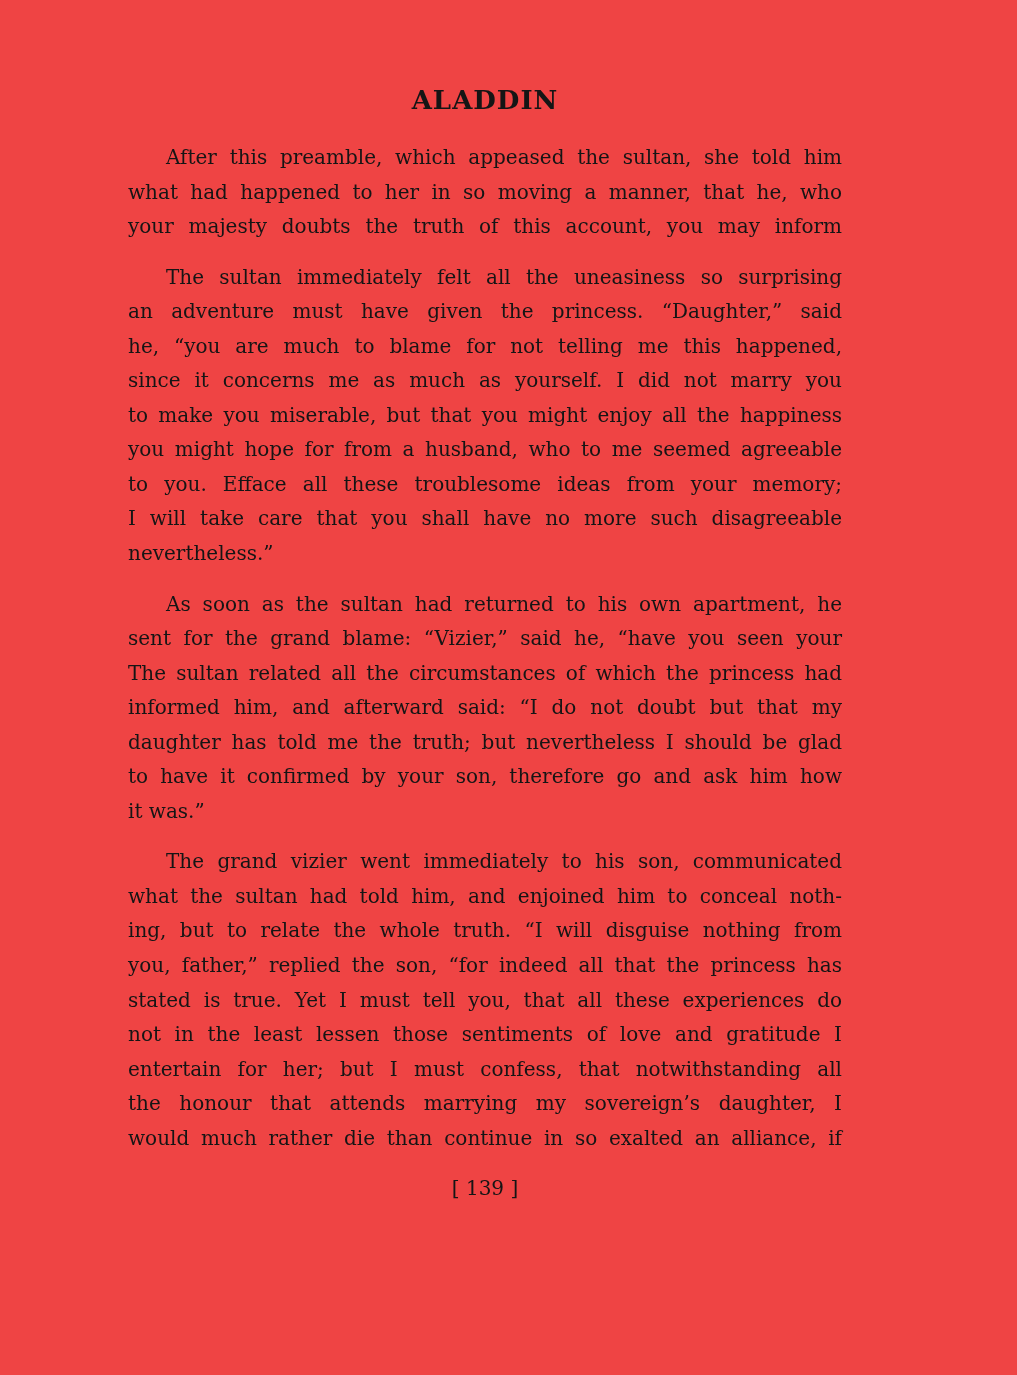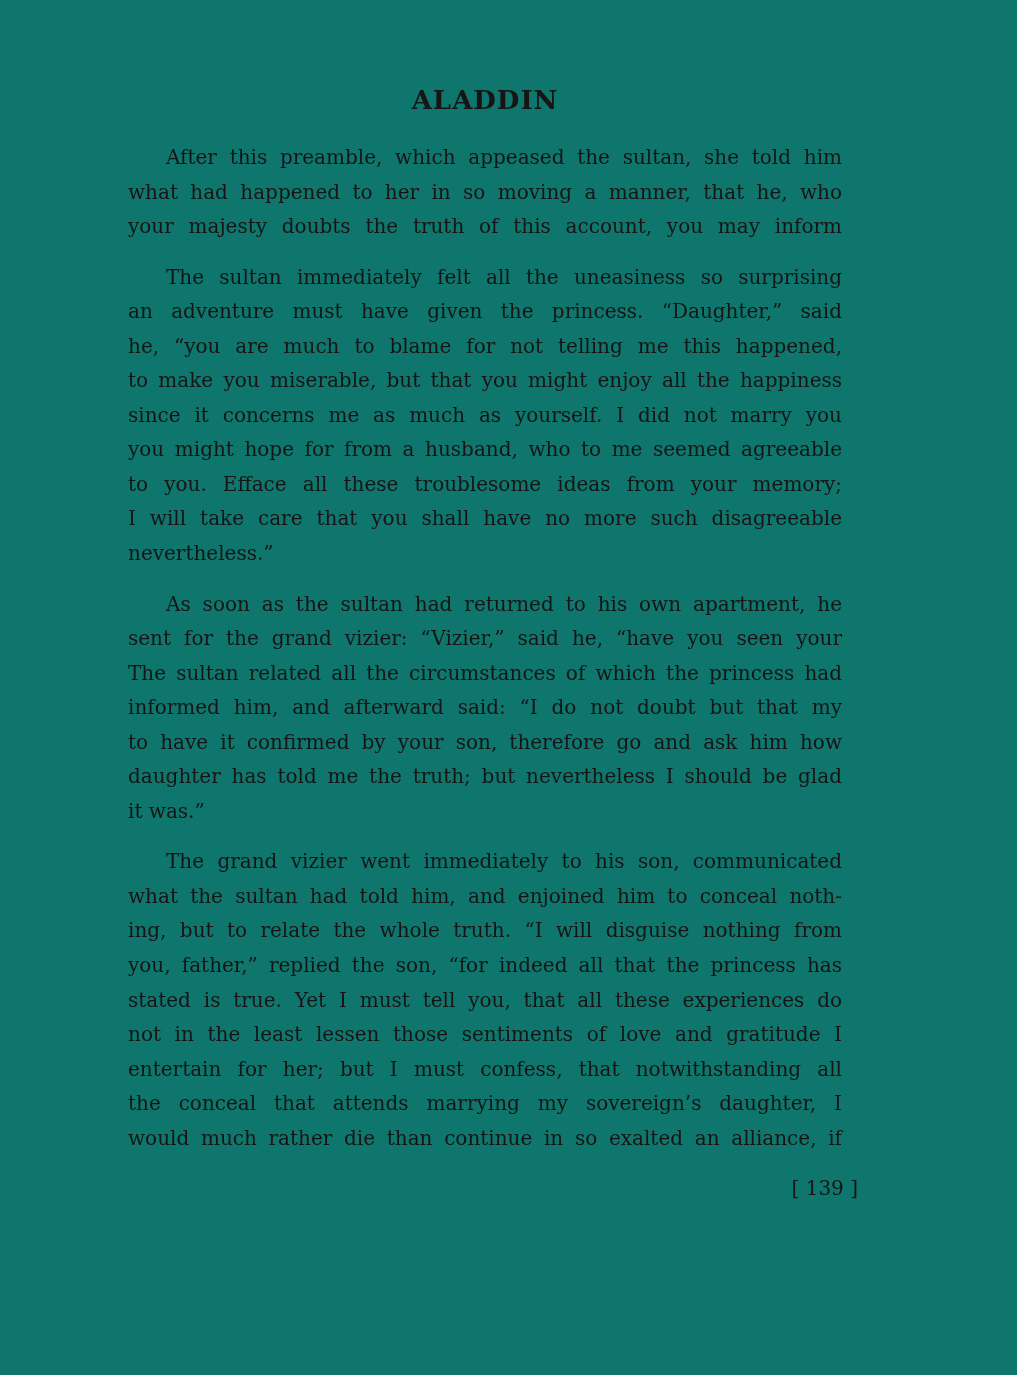--- a/index.html
+++ b/index.html
@@ -4,21 +4,21 @@
 <style>
   html, body {
     margin: 0;
     padding: 0;
     background: #ffffff;
   }
   .book-page {
     position: relative;
     width: 1017px;
     height: 1375px;
-    background: #0f766e;
+    background: #ef4444;
     overflow: hidden;
     font-family: "DejaVu Serif", "Liberation Serif", serif;
     color: #151515;
   }
   .page-content {
     position: absolute;
     left: 112px;
     top: 84px;
     width: 746px;
   }
@@ -44,21 +44,21 @@
     white-space: nowrap;
     overflow: visible;
   }
   .line.first {
     padding-left: 38px;
   }
   .line.lastline {
     text-align-last: left;
   }
   .page-number {
-    text-align: right;
+    text-align: center;
     font-size: 20px;
     height: 34.55px;
     line-height: 34.55px;
     margin-top: 2px;
   }
 </style>
 </head>
 <body>
 
 <div class="book-page">
@@ -67,43 +67,43 @@
     <div class="text-body">
         <div class="paragraph">
           <div class="line first">After this preamble, which appeased the sultan, she told him</div>
           <div class="line">what had happened to her in so moving a manner, that he, who</div>
           <div class="line">your majesty doubts the truth of this account, you may inform</div>
         </div>
         <div class="paragraph">
           <div class="line first">The sultan immediately felt all the uneasiness so surprising</div>
           <div class="line">an adventure must have given the princess.  “Daughter,” said</div>
           <div class="line">he, “you are much to blame for not telling me this happened,</div>
+          <div class="line">since it concerns me as much as yourself.  I did not marry you</div>
           <div class="line">to make you miserable, but that you might enjoy all the happiness</div>
-          <div class="line">since it concerns me as much as yourself.  I did not marry you</div>
           <div class="line">you might hope for from a husband, who to me seemed agreeable</div>
           <div class="line">to you.  Efface all these troublesome ideas from your memory;</div>
           <div class="line">I will take care that you shall have no more such disagreeable</div>
           <div class="line lastline">nevertheless.”</div>
         </div>
         <div class="paragraph">
           <div class="line first">As soon as the sultan had returned to his own apartment, he</div>
-          <div class="line">sent for the grand vizier:  “Vizier,” said he, “have you seen your</div>
+          <div class="line">sent for the grand blame:  “Vizier,” said he, “have you seen your</div>
           <div class="line">The sultan related all the circumstances of which the princess had</div>
           <div class="line">informed him, and afterward said: “I do not doubt but that my</div>
+          <div class="line">daughter has told me the truth;  but nevertheless I should be glad</div>
           <div class="line">to have it confirmed by your son, therefore go and ask him how</div>
-          <div class="line">daughter has told me the truth;  but nevertheless I should be glad</div>
           <div class="line lastline">it was.”</div>
         </div>
         <div class="paragraph">
           <div class="line first">The grand vizier went immediately to his son, communicated</div>
           <div class="line">what the sultan had told him, and enjoined him to conceal noth-</div>
           <div class="line">ing, but to relate the whole truth.  “I will disguise nothing from</div>
           <div class="line">you, father,” replied the son, “for indeed all that the princess has</div>
           <div class="line">stated is true.  Yet I must tell you, that all these experiences do</div>
           <div class="line">not in the least lessen those sentiments of love and gratitude I</div>
           <div class="line">entertain for her;  but I must confess, that notwithstanding all</div>
-          <div class="line">the conceal that attends marrying my sovereign’s daughter, I</div>
+          <div class="line">the honour that attends marrying my sovereign’s daughter, I</div>
           <div class="line">would much rather die than continue in so exalted an alliance, if</div>
         </div>
       </div>
     <div class="page-number">[ 139 ]</div>
   </div>
 </div>
 
 </body></html>

